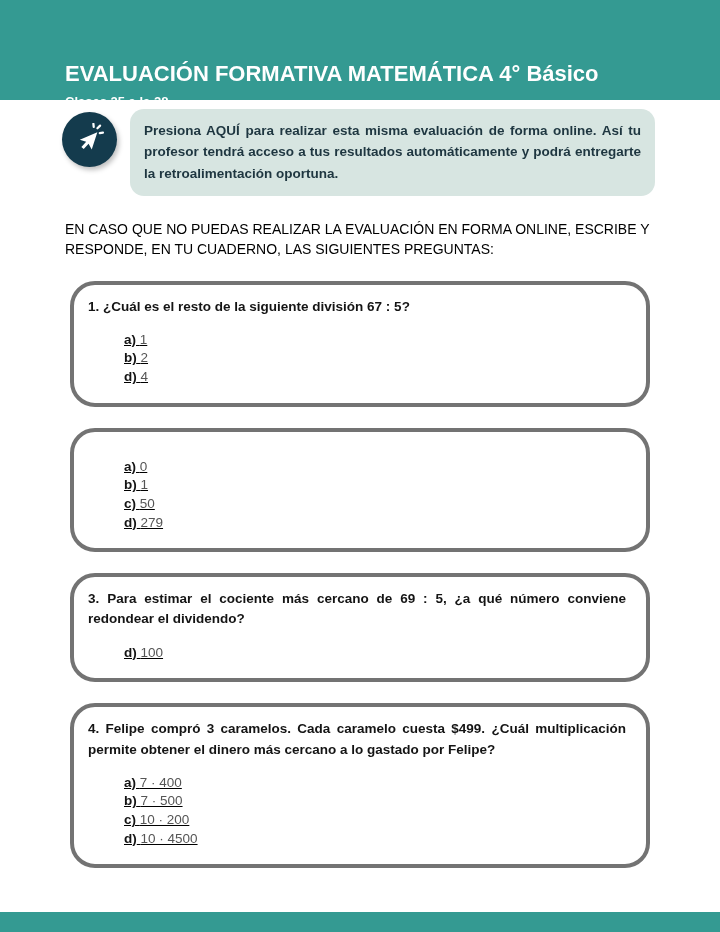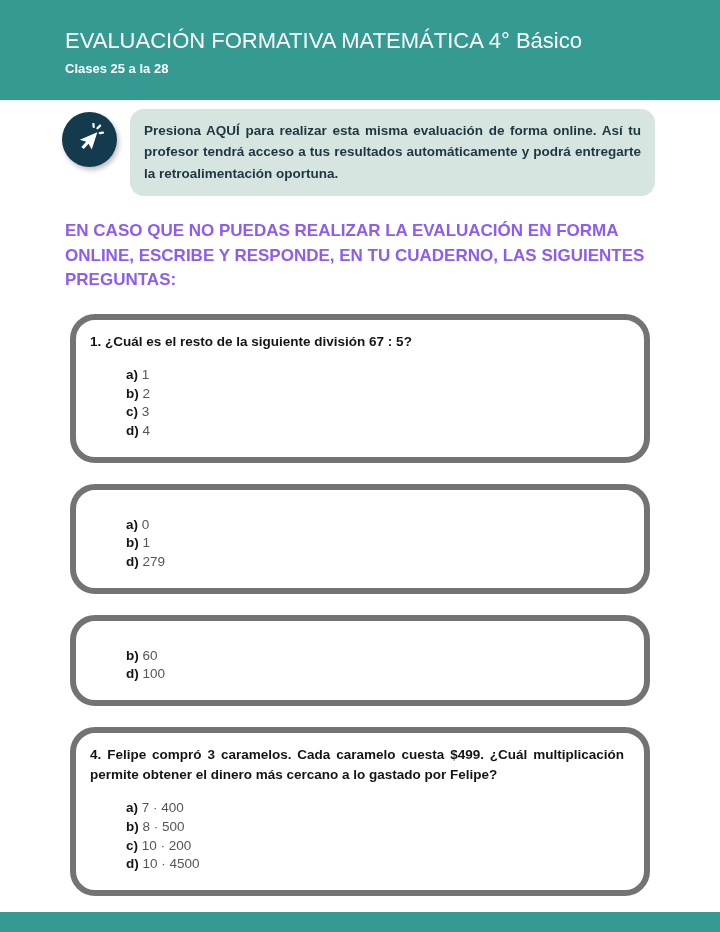--- a/index.html
+++ b/index.html
@@ -12,23 +12,23 @@
   }
 
   
   .header {
     background:#349a92;
     height:100px;
     padding:0 60px 0 65px;
     box-sizing:border-box;
   }
   .header h1 {
-    margin:0; padding-top:29px;
+    margin:0; padding-top:62px;
     font-size:22px; line-height:24px;
-    font-weight:normal; color:#ffffff;
+    font-weight:bold; color:#ffffff;
   }
   .header .subtitle {
     margin-top:8px;
     font-size:13px; font-weight:bold; color:#ffffff;
   }
 
   
   .banner-row {
     display:flex; align-items:flex-start;
     margin:9px 65px 0 62px;
@@ -55,39 +55,39 @@
   .banner-box p {
     margin:0;
     font-size:13.5px; line-height:1.58;
     font-weight:bold; color:#1e3640;
     text-align:justify;
   }
 
   
   .instructions {
     margin:23px 58px 0 65px;
-    font-size:17px; line-height:1.45;
-    font-weight:bold; color:#8b5cf6;
+    font-size:14px; line-height:1.45;
+    font-weight:normal; color:#000000;
   }
 
   
   .qbox {
     margin:21px 70px 0 70px;
-    border:6px solid #737373;
+    border:4px solid #737373;
     border-radius:25px;
     padding:12px 20px 16px 14px;
     background:#ffffff;
   }
   .qtext {
     margin:0;
     font-size:13.5px; line-height:1.5;
     font-weight:bold; color:#141414;
     text-align:justify;
   }
-  .opts { margin:14px 0 0 36px; }
+  .opts { margin:14px 0 0 36px;text-decoration:underline; }
   .opt  { font-size:13.5px; line-height:1.38; }
   .olet { font-weight:bold; color:#141414; }
   .oval { color:#555555; }
 
   
   .bottom-bar {
     position:absolute; left:0; bottom:0;
     width:100%; height:20px;
     background:#349a92;
   }
@@ -122,45 +122,45 @@
 
   <p class="instructions">EN CASO QUE NO PUEDAS REALIZAR LA EVALUACIÓN EN FORMA ONLINE, ESCRIBE Y RESPONDE, EN TU CUADERNO, LAS SIGUIENTES PREGUNTAS:</p>
 
   <section>
 
     <div class="qbox">
       <p class="qtext"><span class="olet">1.</span> <span>¿Cuál es el resto de la siguiente división 67 : 5?</span></p>
       <div class="opts">
         <div class="opt"><span class="olet">a)</span> <span class="oval">1</span></div>
         <div class="opt"><span class="olet">b)</span> <span class="oval">2</span></div>
-        <div class="opt"><span class="olet">c)</span> <span class="oval">3</span></div>
         <div class="opt"><span class="olet">d)</span> <span class="oval">4</span></div>
       </div>
     </div>
 
     <div class="qbox">
       <div class="opts">
         <div class="opt"><span class="olet">a)</span> <span class="oval">0</span></div>
         <div class="opt"><span class="olet">b)</span> <span class="oval">1</span></div>
+        <div class="opt"><span class="olet">c)</span> <span class="oval">50</span></div>
         <div class="opt"><span class="olet">d)</span> <span class="oval">279</span></div>
       </div>
     </div>
 
     <div class="qbox">
+      <p class="qtext"><span class="olet">3.</span> <span>Para estimar el cociente más cercano de 69 : 5, ¿a qué número conviene redondear el dividendo?</span></p>
       <div class="opts">
-        <div class="opt"><span class="olet">b)</span> <span class="oval">60</span></div>
         <div class="opt"><span class="olet">d)</span> <span class="oval">100</span></div>
       </div>
     </div>
 
     <div class="qbox">
       <p class="qtext"><span class="olet">4.</span> <span>Felipe compró 3 caramelos. Cada caramelo cuesta $499. ¿Cuál multiplicación permite obtener el dinero más cercano a lo gastado por Felipe?</span></p>
       <div class="opts">
         <div class="opt"><span class="olet">a)</span> <span class="oval">7 · 400</span></div>
-        <div class="opt"><span class="olet">b)</span> <span class="oval">8 · 500</span></div>
+        <div class="opt"><span class="olet">b)</span> <span class="oval">7 · 500</span></div>
         <div class="opt"><span class="olet">c)</span> <span class="oval">10 · 200</span></div>
         <div class="opt"><span class="olet">d)</span> <span class="oval">10 · 4500</span></div>
       </div>
     </div>
 
   </section>
 
   <footer class="bottom-bar"></footer>
 
 </div>

